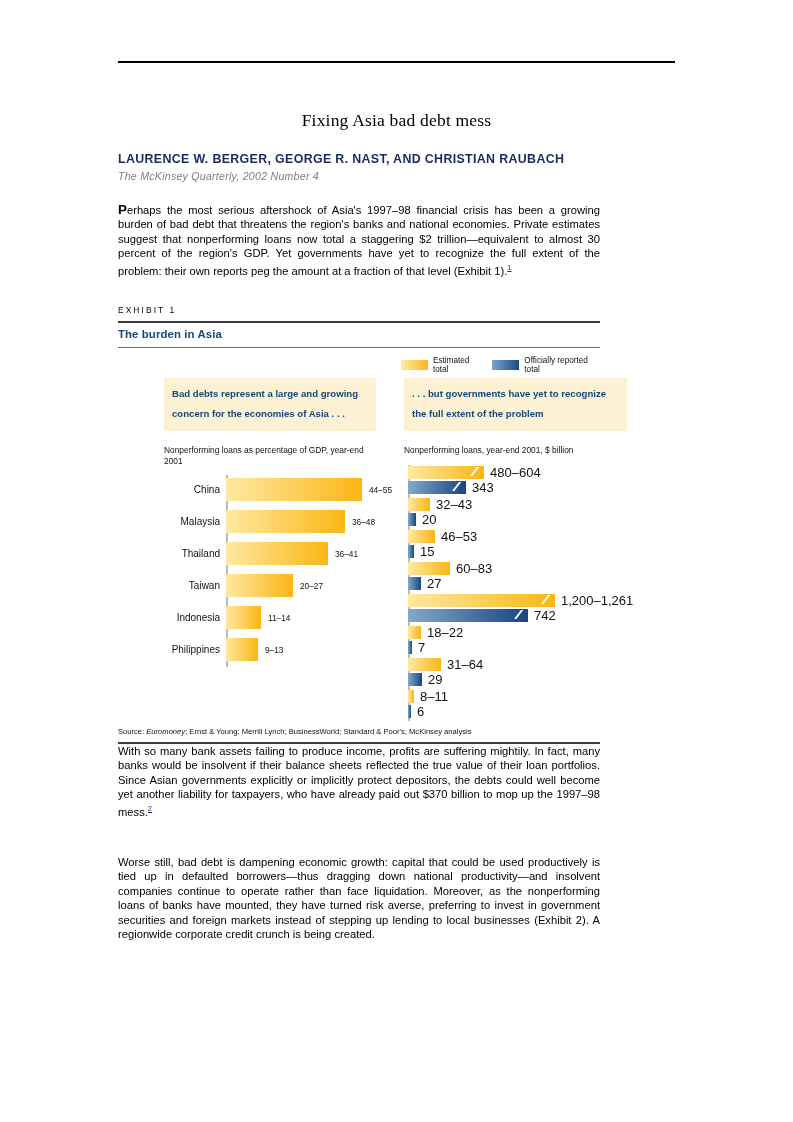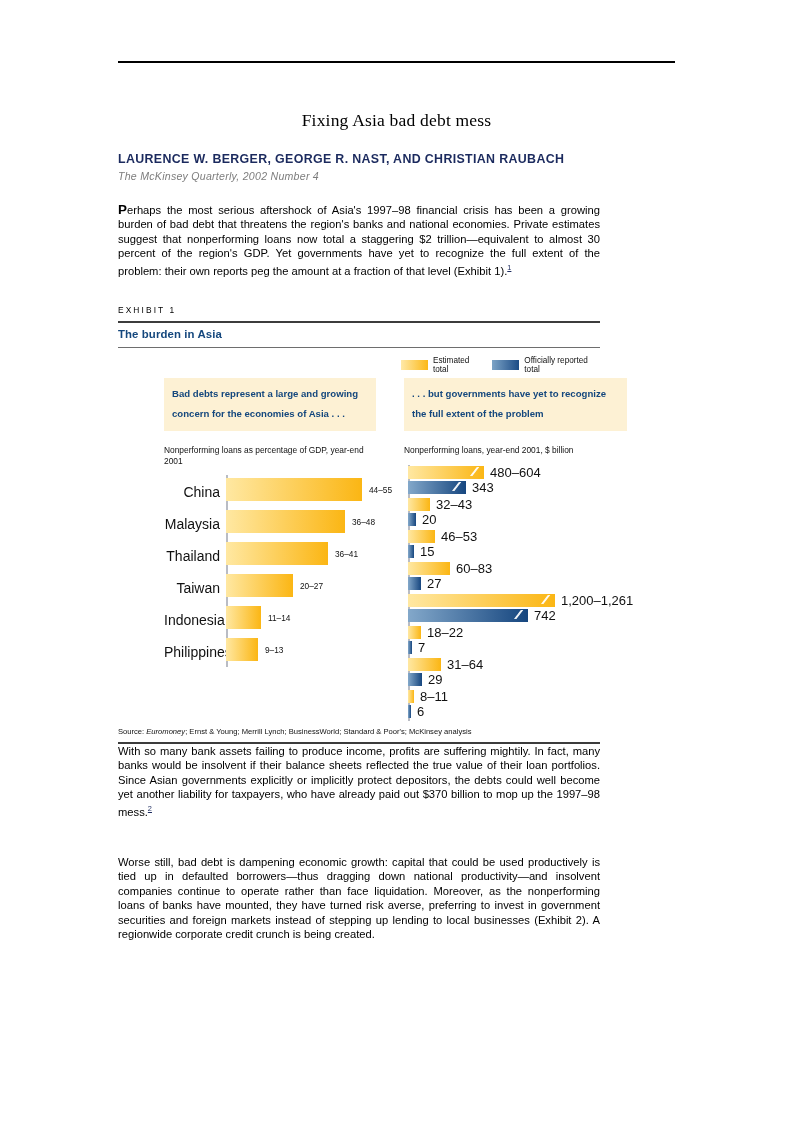--- a/index.html
+++ b/index.html
@@ -186,21 +186,21 @@
   
   .row-l {
     position: relative;
     height: 32px;
   }
   .row-l .cat {
     position: absolute;
     left: 0; top: 9px;
     width: 56px;
     text-align: right;
-    font-size: 14px;
+    font-size: 10px;
     color: #111111;
   }
   .row-l .barwrap {
     position: absolute;
     left: 62px; top: 3px;
     height: 23px;
     display: flex;
     align-items: center;
   }
   .bar-y {

